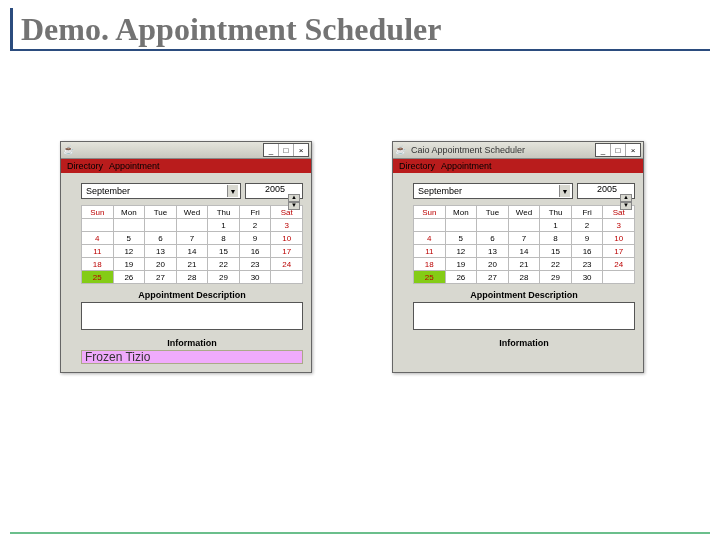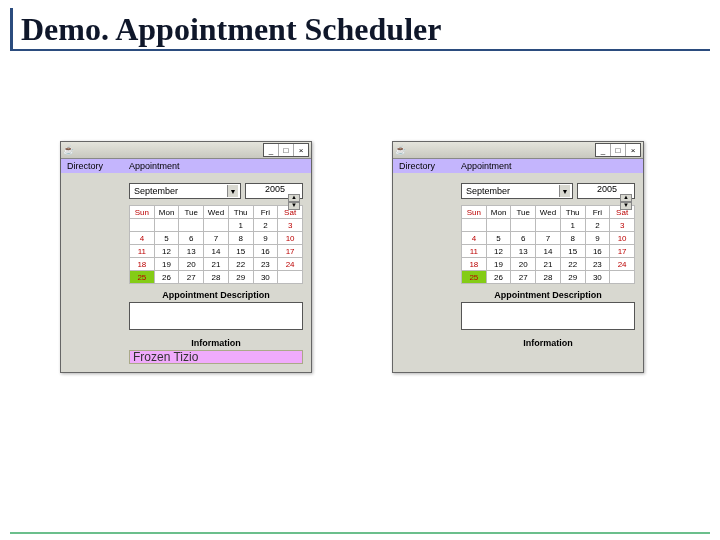--- a/index.html
+++ b/index.html
@@ -18,21 +18,21 @@
     box-sizing: border-box;
   }
   .title-wrap {
     margin: 8px 10px 0 10px;
     border-left: 3px solid #2b4c7e;
     padding: 4px 0 2px 8px;
     border-bottom: 2px solid #2b4c7e;
   }
   .title {
     font-size: 32px;
-    color: #0f172a;
+    color: #737373;
     margin: 0;
     line-height: 1.1;
   }
   .bottom-rule {
     position: absolute;
     left: 10px;
     right: 10px;
     bottom: 14px;
     border-top: 2px solid #6bbf8c;
   }
@@ -85,28 +85,27 @@
     height: 12px;
     display: inline-flex;
     align-items: center;
     justify-content: center;
     font-size: 8px;
     border-left: 1px solid #aaa;
   }
   .winbtns span:first-child { border-left: none; }
   .menubar {
     display: flex;
-    gap: 26px;
+    gap: 6px;
     padding: 2px 6px;
     font-size: 9px;
-    background: #c4b5fd;
+    background: #b91c1c;
   }
   .body-area {
     padding: 10px 8px 8px 20px;
-    margin-left: 48px;
   }
   .month-row {
     display: flex;
     gap: 4px;
     margin-bottom: 6px;
   }
   .month-select, .year-select {
     display: flex;
     align-items: center;
     background: #fff;
@@ -289,20 +288,21 @@
           </table>
           <div class="section-hdr">Appointment Description</div>
           <div class="desc-box"></div>
           <div class="section-hdr">Information</div>
           <div class="info-box">Frozen Tizio</div>
         </div>
       </div>
       <div class="win">
         <div class="titlebar">
           <span class="java-icon">☕</span>
+          <span class="ttext">Caio  Appointment Scheduler</span>
           <span class="winbtns">
             <span>_</span>
             <span>□</span>
             <span>×</span>
           </span>
         </div>
         <div class="menubar">
           <span>Directory</span>
           <span>Appointment</span>
         </div>

